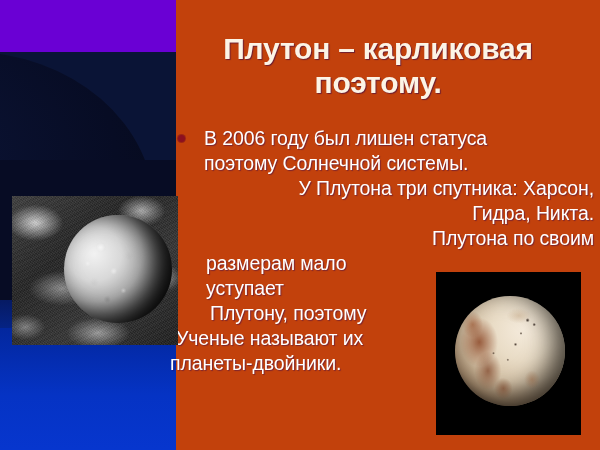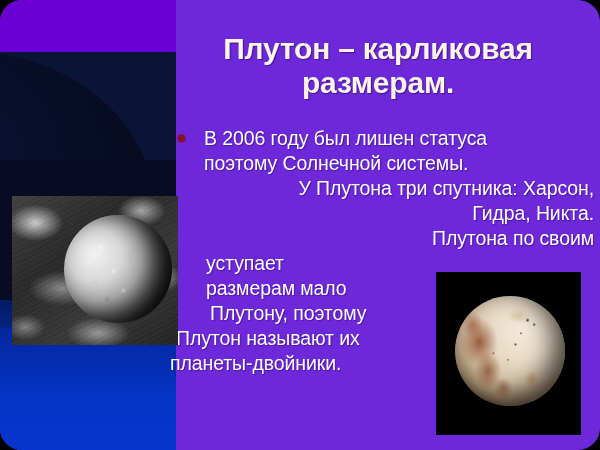--- a/index.html
+++ b/index.html
@@ -5,23 +5,22 @@
   html, body {
     margin: 0;
     padding: 0;
     background: #000;
   }
   #slide {
     position: relative;
     width: 600px;
     height: 450px;
     overflow: hidden;
-    background: #6d28d9;
+    background: #c2410c;
     font-family: "Liberation Sans", sans-serif;
-    border-radius: 22px;
     -webkit-font-smoothing: antialiased;
   }
 
   
   .left-band {
     position: absolute;
     left: 0;
     top: 0;
     width: 176px;
     height: 450px;
@@ -222,36 +221,36 @@
 
   <div class="left-band">
     <div class="dark-ellipse"></div>
     <div class="dark-fill"></div>
     <div class="blue-fade"></div>
     <div class="band-blue"></div>
   </div>
 
   <div class="title">
     <div>Плутон – карликовая</div>
-    <div>размерам.</div>
+    <div>поэтому.</div>
   </div>
 
   <div class="body-text">
     <div class="line bullet-row i-34">
       <span class="bullet-dot"></span>
       <span>В 2006 году был лишен статуса</span>
     </div>
     <div class="line i-34">поэтому Солнечной системы.</div>
     <div class="line i-30">У Плутона три спутника: Харсон,</div>
     <div class="line i-30">Гидра, Никта.</div>
     <div class="line i-30">Плутона по своим</div>
+    <div class="line i-36">размерам мало</div>
     <div class="line i-36">уступает</div>
-    <div class="line i-36">размерам мало</div>
     <div class="line i-40">Плутону, поэтому</div>
-    <div class="line i-6">Плутон называют их</div>
+    <div class="line i-6">Ученые называют их</div>
     <div class="line i-0">планеты-двойники.</div>
   </div>
 
   <div class="charon-photo">
     <div class="charon-clouds"></div>
     <div class="charon-noise"></div>
     <div class="charon-disc">
       <div class="charon-craters"></div>
     </div>
   </div>

